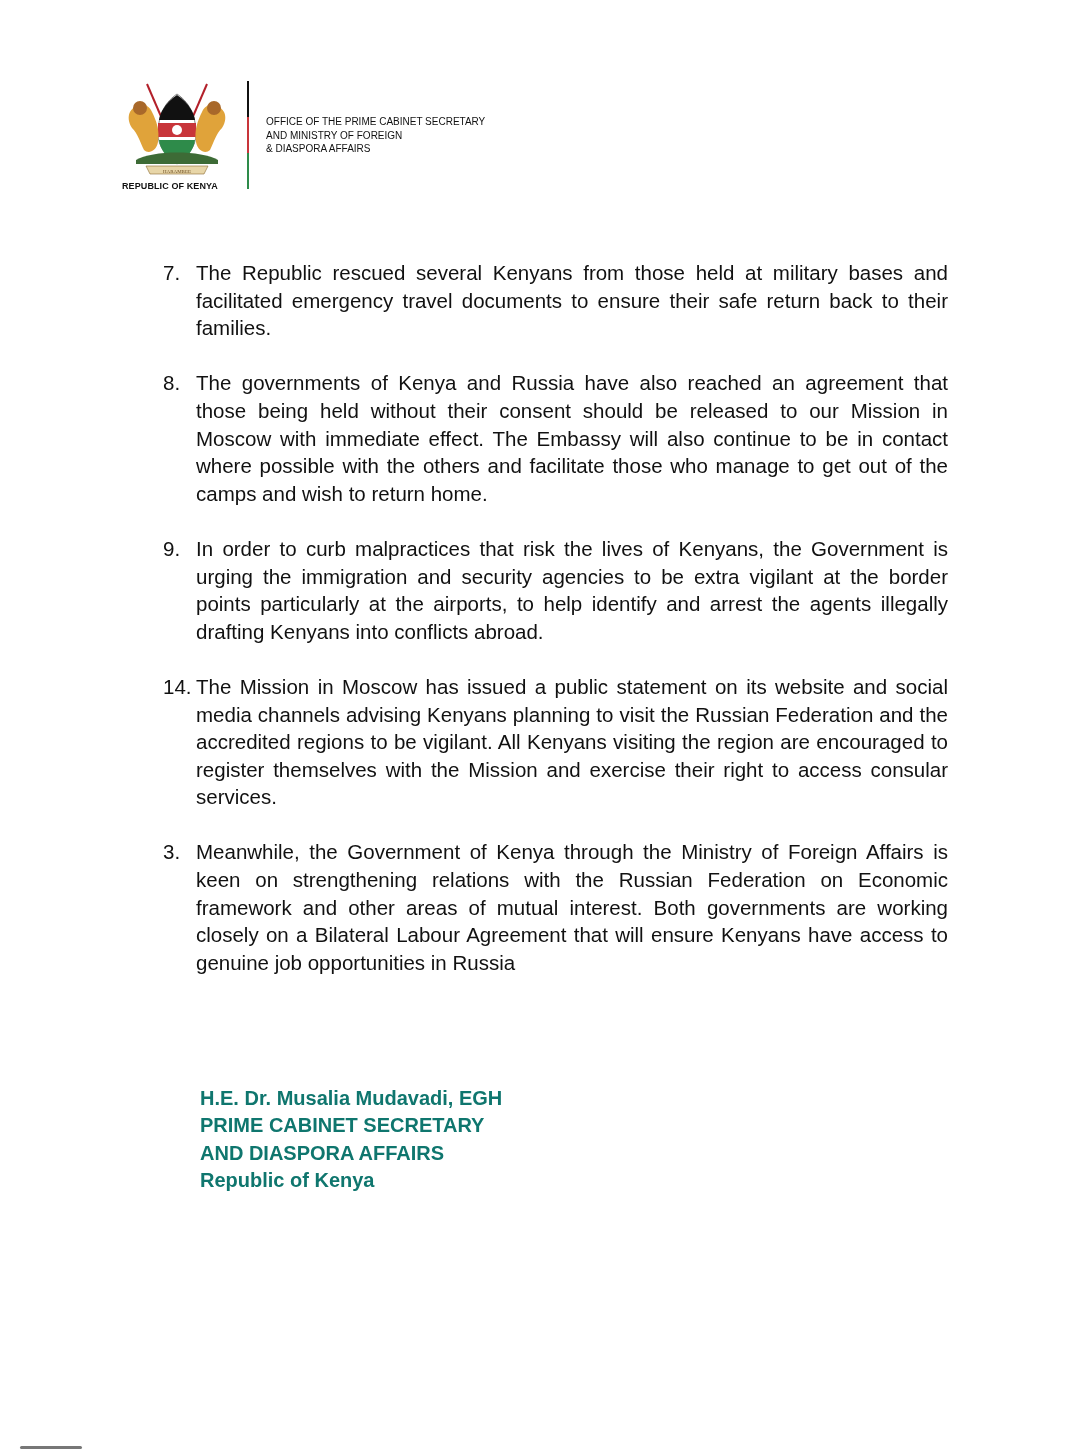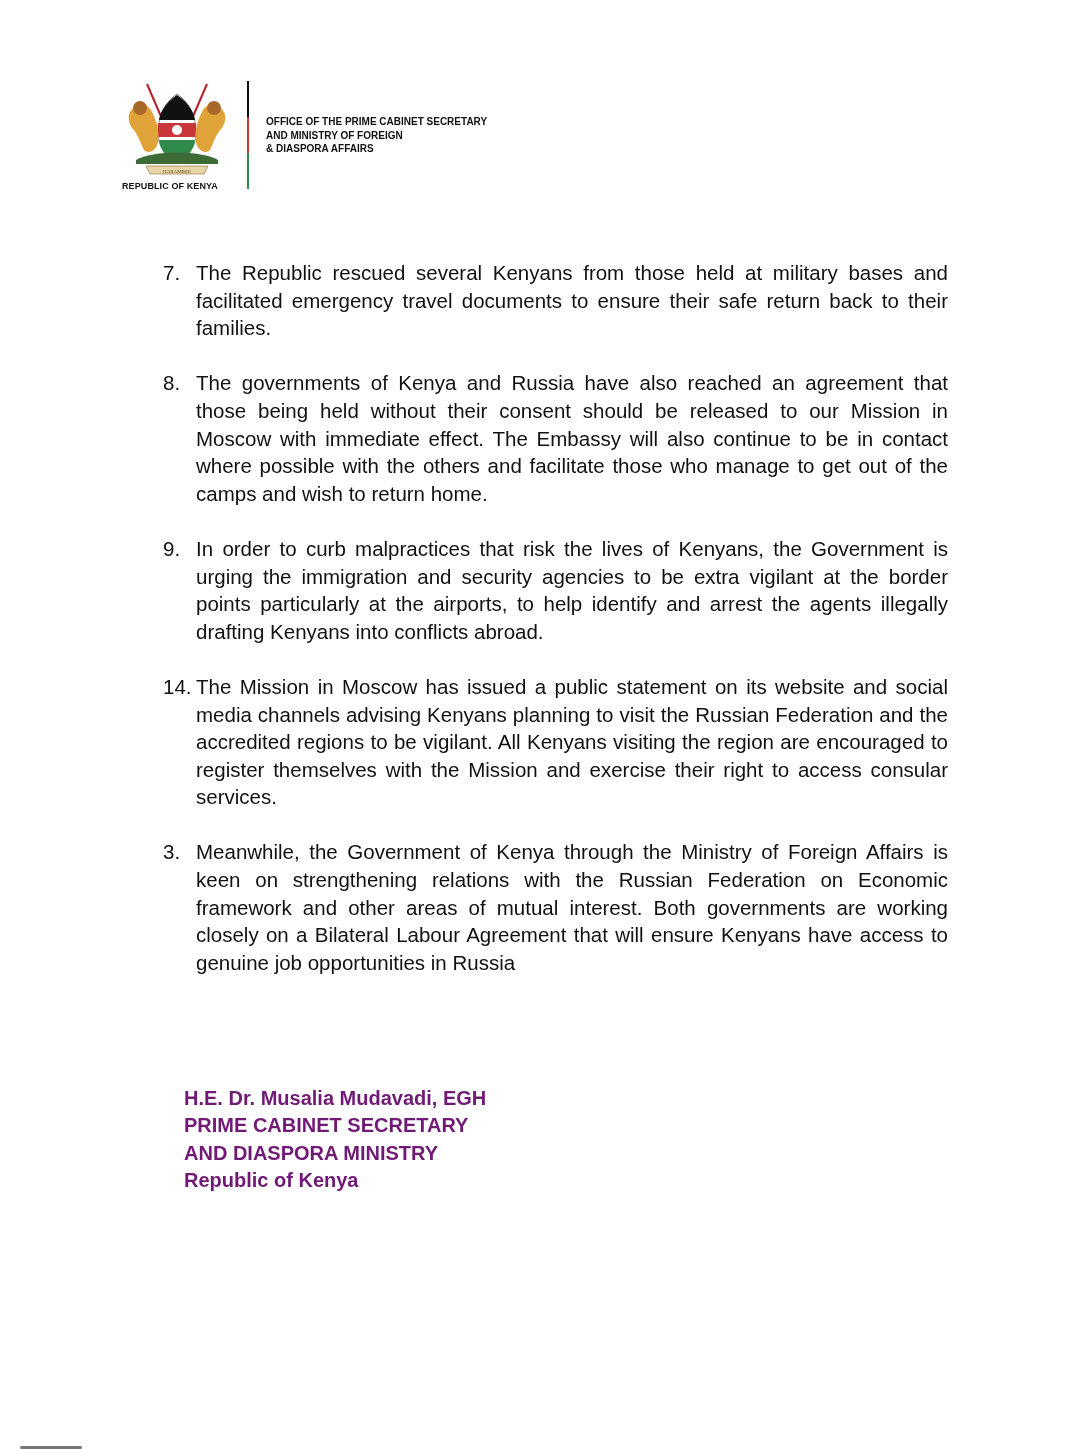--- a/index.html
+++ b/index.html
@@ -7,28 +7,28 @@
       font-family: "Liberation Sans", sans-serif; color: #111; }
 
     .header { position: absolute; left: 0; top: 0; width: 1080px; height: 200px; }
     .coat-of-arms { position: absolute; left: 122px; top: 80px; width: 110px; height: 100px; }
     .republic-label { position: absolute; left: 122px; top: 181px; font-size: 9px; font-weight: bold;
       letter-spacing: 0.1px; color: #111; }
     .divider { position: absolute; left: 247px; top: 81px; width: 2px; height: 108px; }
     .divider .seg-black { height: 36px; background: #111; }
     .divider .seg-red { height: 36px; background: #c8353a; }
     .divider .seg-green { height: 36px; background: #2e8b4a; }
-    .office-block { position: absolute; left: 266px; top: 115px; font-size: 10px; font-weight: bold; line-height: 13.5px; color: #111; }
+    .office-block { position: absolute; left: 266px; top: 115px; font-size: 10px; font-weight: normal; line-height: 13.5px; color: #111; }
 
     .body-list { position: absolute; left: 163px; top: 259px; width: 785px; font-size: 20.5px; line-height: 27.6px; color: #111; }
     .list-item { display: flex; margin-bottom: 27.6px; }
     .list-item .num { width: 33px; flex: none; }
     .list-item .txt { flex: 1; text-align: justify; }
 
-    .signature { position: absolute; left: 184px; top: 1085px; font-size: 20px; line-height: 27.3px; font-weight: bold; color: #701a75; }
+    .signature { position: absolute; left: 200px; top: 1085px; font-size: 20px; line-height: 27.3px; font-weight: bold; color: #0f766e; }
     .signature .amp { font-weight: normal; }
 
     .scroll-indicator { position: absolute; left: 20px; top: 1446px; width: 62px; height: 3px; background: #777; border-radius: 2px; }
   </style>
 </head>
 <body>
 
 <div class="header">
   <svg class="coat-of-arms" viewBox="0 0 110 100">
 
@@ -85,17 +85,17 @@
   </div>
   <div class="list-item">
     <span class="num">3.</span>
     <span class="txt">Meanwhile, the Government of Kenya through the Ministry of Foreign Affairs is keen on strengthening relations with the Russian Federation on Economic framework and other areas of mutual interest. Both governments are working closely on a Bilateral Labour Agreement that will ensure Kenyans have access to genuine job opportunities in Russia</span>
   </div>
 </div>
 
 <div class="signature">
   <div>H.E. Dr. Musalia Mudavadi, EGH</div>
   <div>PRIME CABINET SECRETARY</div>
-  <div>AND DIASPORA MINISTRY</div>
+  <div>AND DIASPORA AFFAIRS</div>
   <div>Republic of Kenya</div>
 </div>
 
 <div class="scroll-indicator"></div>
 
 </body></html>

